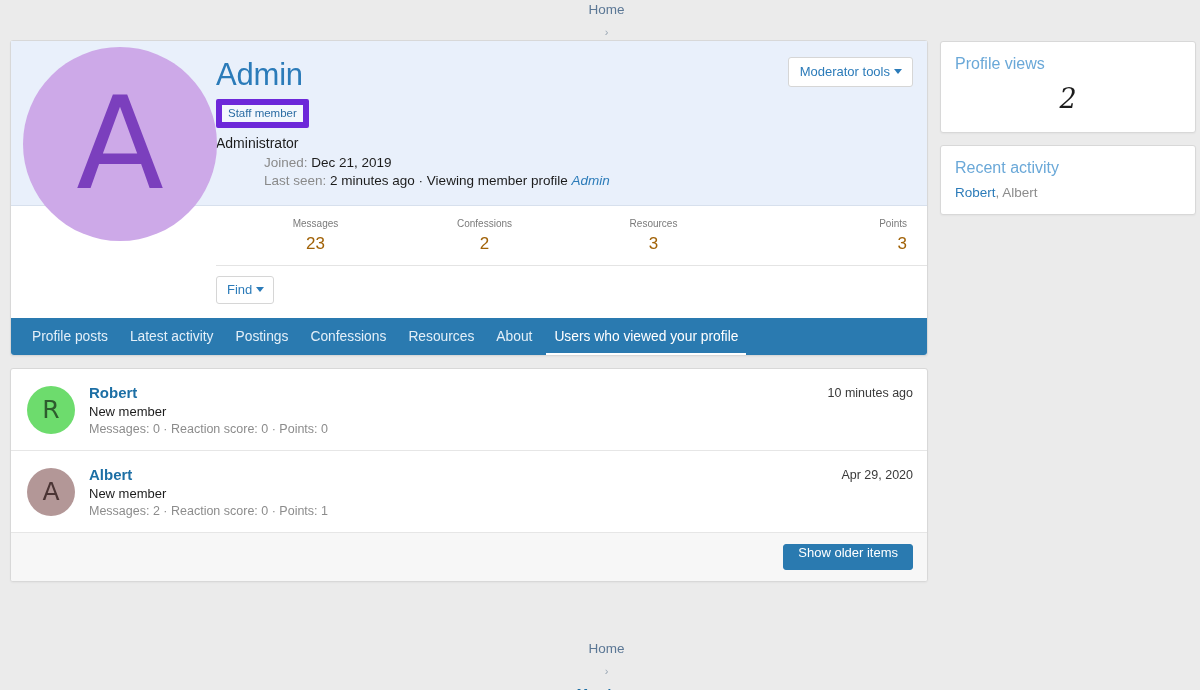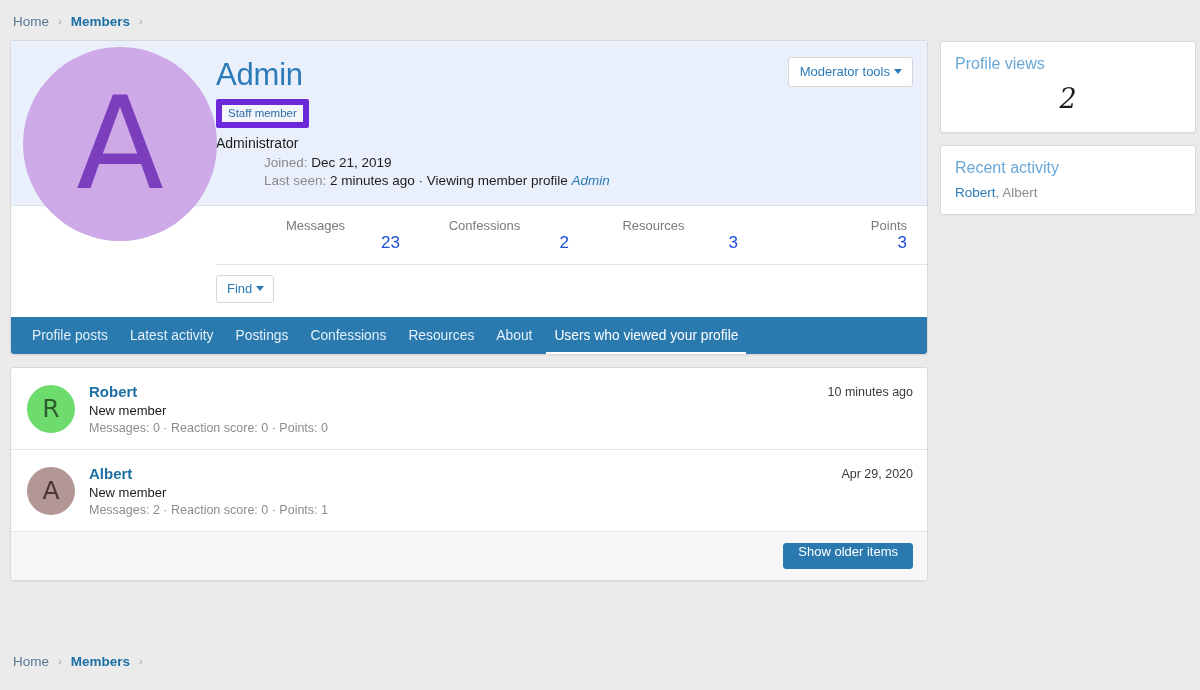--- a/index.html
+++ b/index.html
@@ -14,20 +14,21 @@
   }
 
   
   .breadcrumb {
     display: flex;
     align-items: center;
     gap: 9px;
     padding: 0 0 0 13px;
     height: 40px;
     font-size: 13.5px;
+    flex-direction: column;
   }
   .breadcrumb .crumb-link {
     color: #5b7795;
     text-decoration: none;
     cursor: pointer;
   }
   .breadcrumb .crumb-link.strong {
     color: #1d6fa5;
     font-weight: bold;
   }
@@ -143,24 +144,25 @@
   
   .stats-wrap { padding: 0 0 0 205px; background: #fff; }
   .stats {
     display: flex;
     padding: 12px 18px 11px 15px;
     border-bottom: 1px solid #e4e4e4;
   }
   .stat { flex: 1; text-align: center; }
   .stat:last-child { text-align: right; padding-right: 2px; }
   .stat-label {
-    font-size: 13px;
+    font-size: 10px;
     color: #7a7a7a;
-  }
-  .stat-value { font-size: 17px; color: #1d4ed8; text-align: right; }
+    margin-bottom: 5px;
+  }
+  .stat-value { font-size: 17px; color: #a16207; }
   .find-row { padding: 10px 0 14px 0; }
   .btn-find {
     display: inline-block;
     background: #fff;
     border: 1px solid #d6d6d6;
     border-radius: 3px;
     color: #2b7bb9;
     font-size: 13px;
     padding: 5px 9px 6px 10px;
     cursor: pointer;

